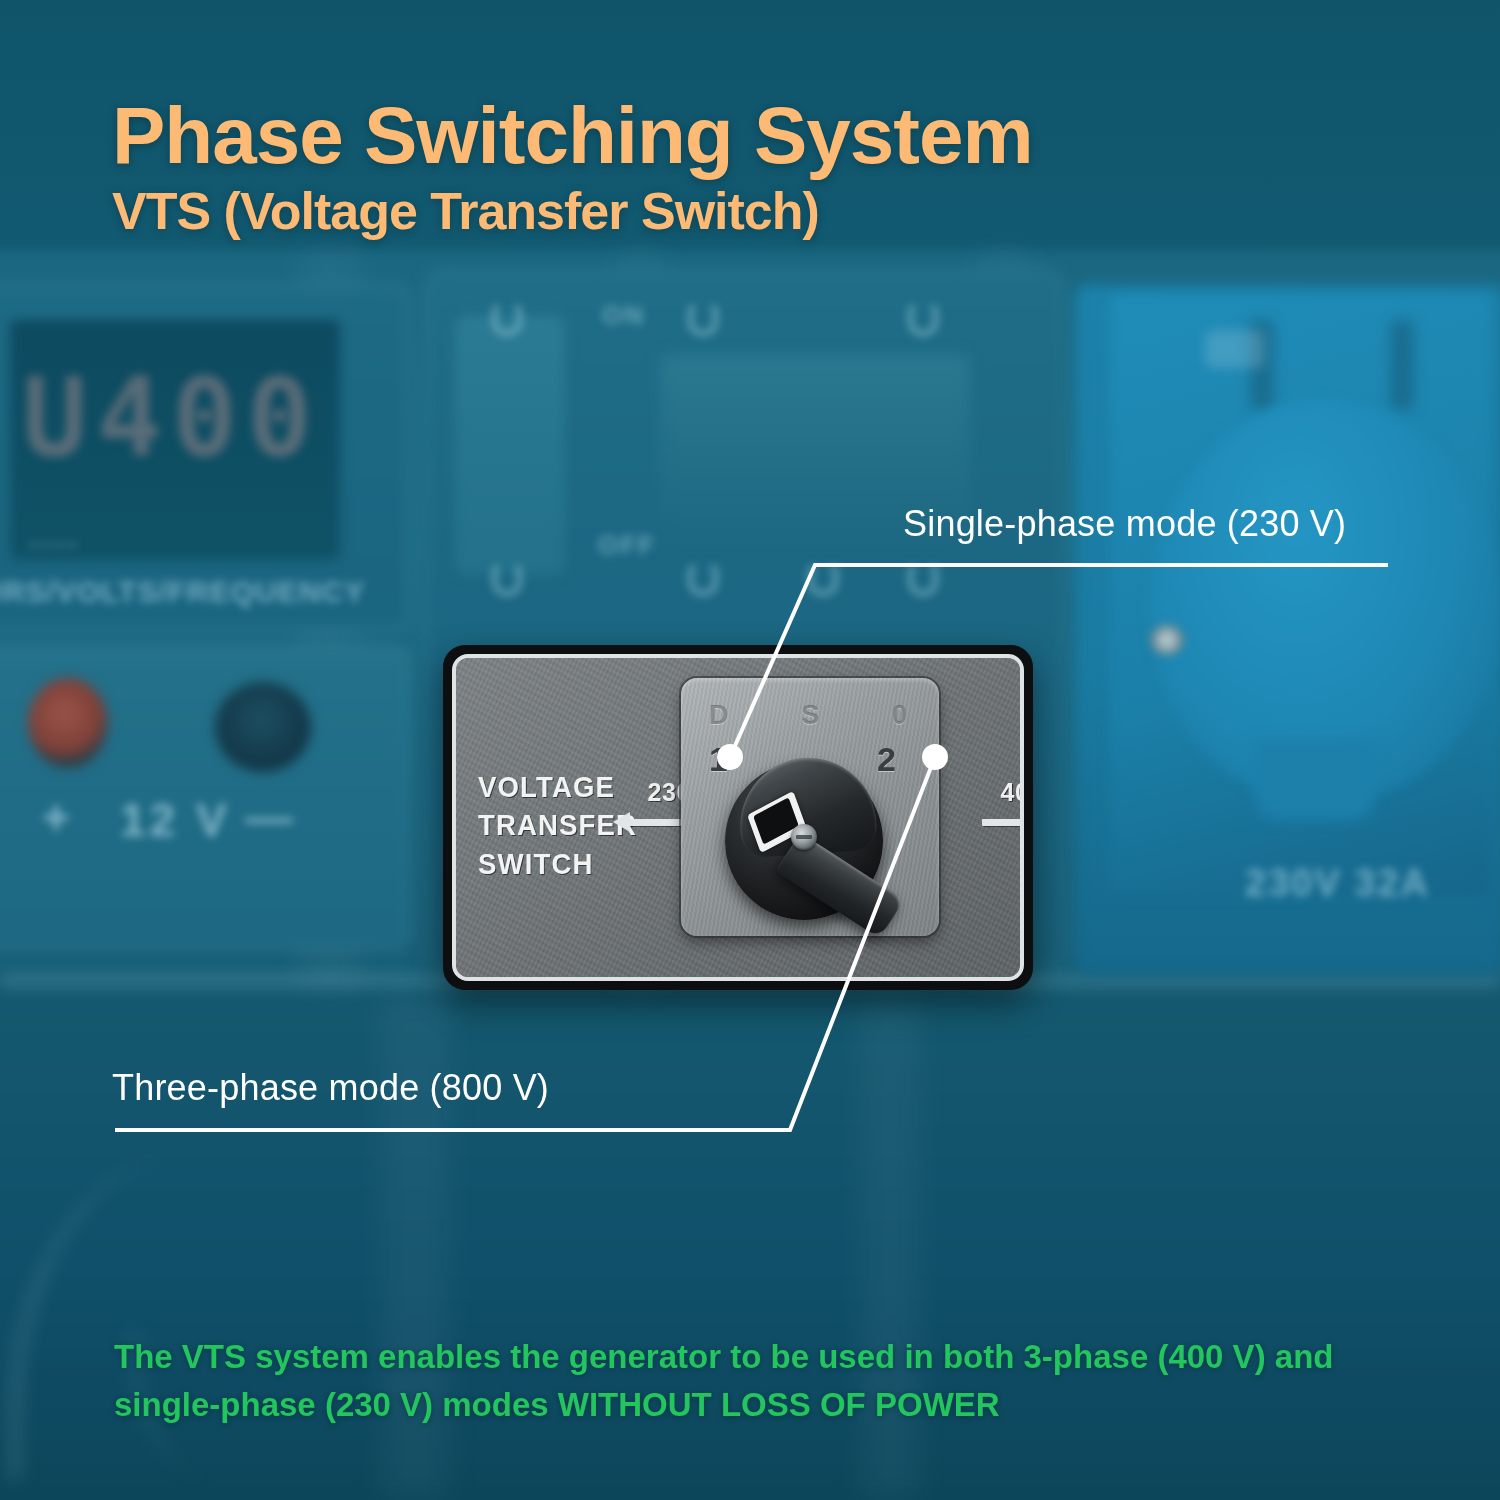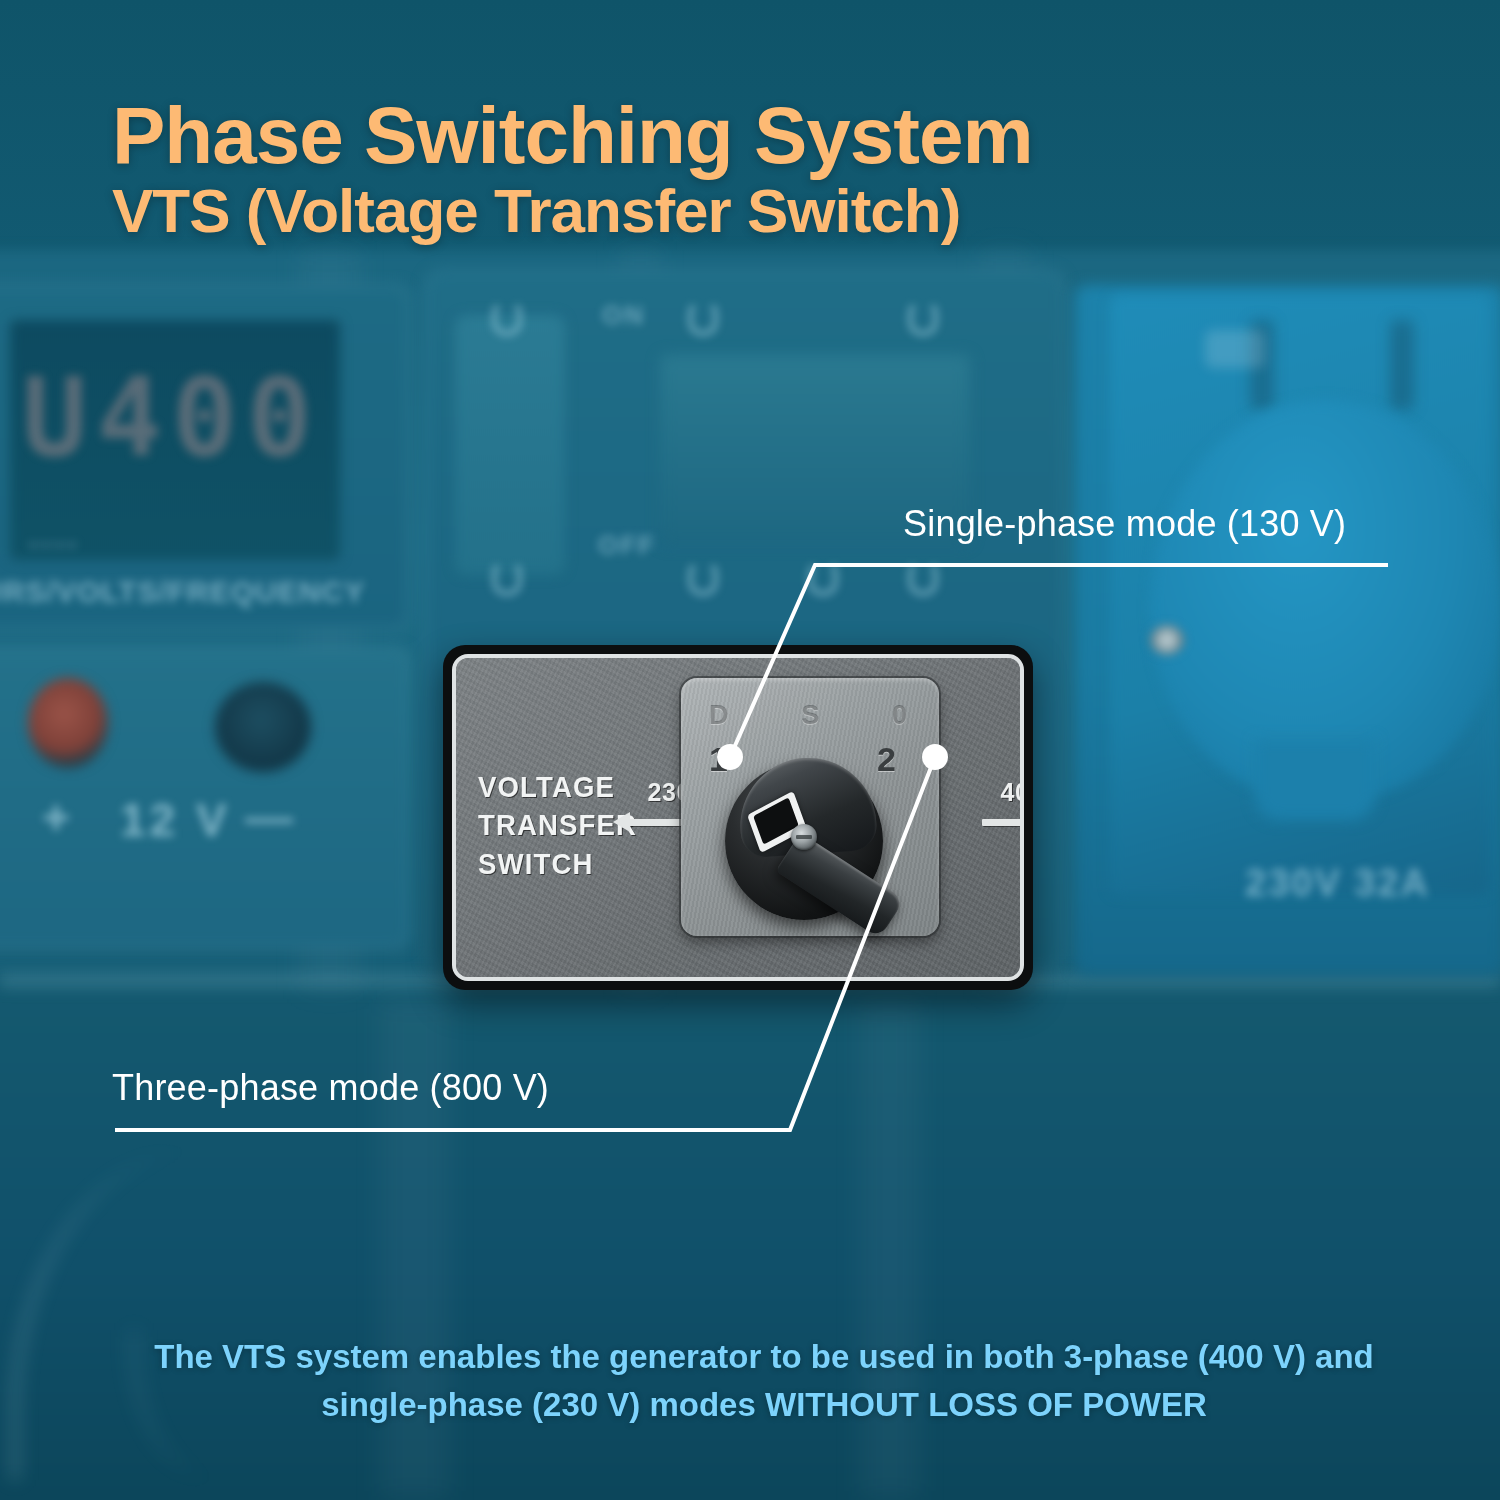--- a/index.html
+++ b/index.html
@@ -186,22 +186,22 @@
   #headline {
     position:absolute; left:112px; top:96px; width:1300px;
     color:#fdba74;
   }
   #title-main {
     font-size:80px; font-weight:700; line-height:1.0;
     letter-spacing:-1px; white-space:nowrap;
     text-shadow:0 2px 10px rgba(0,0,0,.28);
   }
   #title-sub {
-    font-size:62px; font-weight:700; line-height:1.12;
-    letter-spacing:-1px; white-space:nowrap; 
+    font-size:52px; font-weight:700; line-height:1.12;
+    letter-spacing:-1px; white-space:nowrap; margin-top:6px;
     text-shadow:0 2px 10px rgba(0,0,0,.28);
   }
 
   
   #vts-panel {
     position:absolute; left:443px; top:645px; width:590px; height:345px;
     border-radius:22px;
     background:#0c0e0f;
     padding:9px;
     box-shadow:0 14px 34px rgba(0,0,0,.45);
@@ -326,23 +326,22 @@
     position:absolute; color:#ffffff; font-size:36px;
     white-space:nowrap; letter-spacing:.2px;
   }
   #co1-label { left:903px; top:503px; }
   #co2-label { left:112px; top:1067px; }
   #leaders { position:absolute; inset:0; pointer-events:none; }
 
   
   #caption {
     position:absolute; left:114px; top:1333px; width:1300px;
-    color:#7dd3fc; font-size:33px; font-weight:700; line-height:1.45;
+    color:#22c55e; font-size:33px; font-weight:700; line-height:1.45;
     text-shadow:0 1px 6px rgba(0,0,0,.30);
-    text-align:center;
   }
 </style>
 </head>
 <body>
 
 <div id="bg">
   <div id="chassis-upper"></div>
   <div id="chassis-lower"></div>
   <div id="seam"></div>
 
@@ -444,16 +443,16 @@
 
 <svg id="leaders" width="1500" height="1500" viewBox="0 0 1500 1500">
 
   <polyline points="730,757 815,565 1388,565" fill="none" stroke="#ffffff" stroke-width="4"></polyline>
   <circle cx="730" cy="757" r="13" fill="#ffffff"></circle>
 
   <polyline points="935,757 790,1130 115,1130" fill="none" stroke="#ffffff" stroke-width="4"></polyline>
   <circle cx="935" cy="757" r="13" fill="#ffffff"></circle>
 </svg>
 
-<div class="callout-label" id="co1-label">Single-phase mode (130 V)</div>
+<div class="callout-label" id="co1-label">Single-phase mode (230 V)</div>
 <div class="callout-label" id="co2-label">Three-phase mode (800 V)</div>
 
 <div id="caption">The VTS system enables the generator to be used in both 3-phase (400 V) and single-phase (230 V) modes WITHOUT LOSS OF POWER</div>
 
 </body></html>

